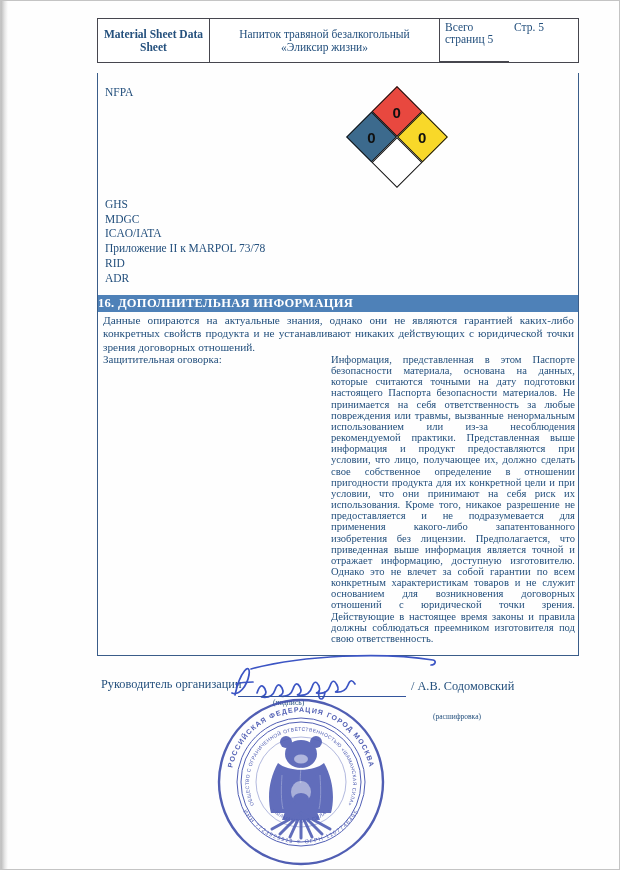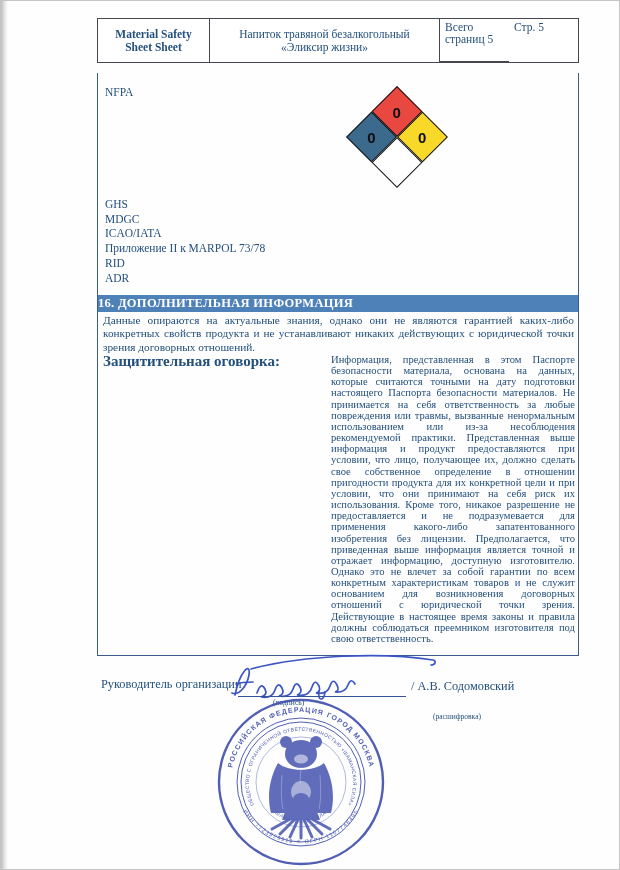--- a/index.html
+++ b/index.html
@@ -54,21 +54,21 @@
   .reg-list { position:absolute; left:7px; top:124px; font-size:11.5px; line-height:14.7px; }
   .sec-band {
     position:absolute; left:0; top:222px; width:100%; height:17px; box-sizing:border-box;
     background:#4e81b8; color:#ffffff; font-weight:bold; font-size:12.5px;
     padding:1px 0 0 0; letter-spacing:.3px;
   }
   .intro {
     position:absolute; left:5px; right:4px; top:241px;
     font-size:11.3px; line-height:13.4px; text-align:justify;
   }
-  .col-label { position:absolute; left:5px; top:280px; font-weight:bold; font-size:15px; }
+  .col-label { position:absolute; left:5px; top:280px; font-weight:normal; font-size:11px; }
   .col-text {
     position:absolute; left:233px; width:244px; top:281px;
     font-size:10.6px; line-height:11.15px; text-align:justify;
   }
   
   .sig-role { position:absolute; left:100px; top:676px; font-size:12.3px;text-align:center; }
   .sig-svg  { position:absolute; left:222px; top:650px; }
   .sig-line { position:absolute; left:237px; top:695px; width:168px; height:0; border-top:1.4px solid #33549c; }
   .sig-cap1 { position:absolute; left:272px; top:697px; font-size:7.5px; }
   .sig-name { position:absolute; left:410px; top:678px; font-size:12.3px; }
@@ -77,21 +77,21 @@
   .stamp { position:absolute; left:213px; top:694px; width:174px; height:174px; opacity:.93; }
   .stamp text { fill:#4352ae; font-family:"Liberation Sans", sans-serif; }
 </style>
 </head>
 <body>
 
 <div class="page">
   <div class="scan-edge"></div>
 
   <div class="hdr">
-    <div class="hdr-c1">Material Safety Sheet Sheet</div>
+    <div class="hdr-c1">Material Sheet Data Sheet</div>
     <div class="hdr-c2">Напиток травяной безалкогольный «Эликсир жизни»</div>
     <div class="hdr-c3">
       <div class="hdr-c3a">Всего страниц 5</div>
       <div class="hdr-c3b">Стр. 5</div>
     </div>
   </div>
 
   <div class="cbox">
     <div class="nfpa-label">NFPA</div>
 

